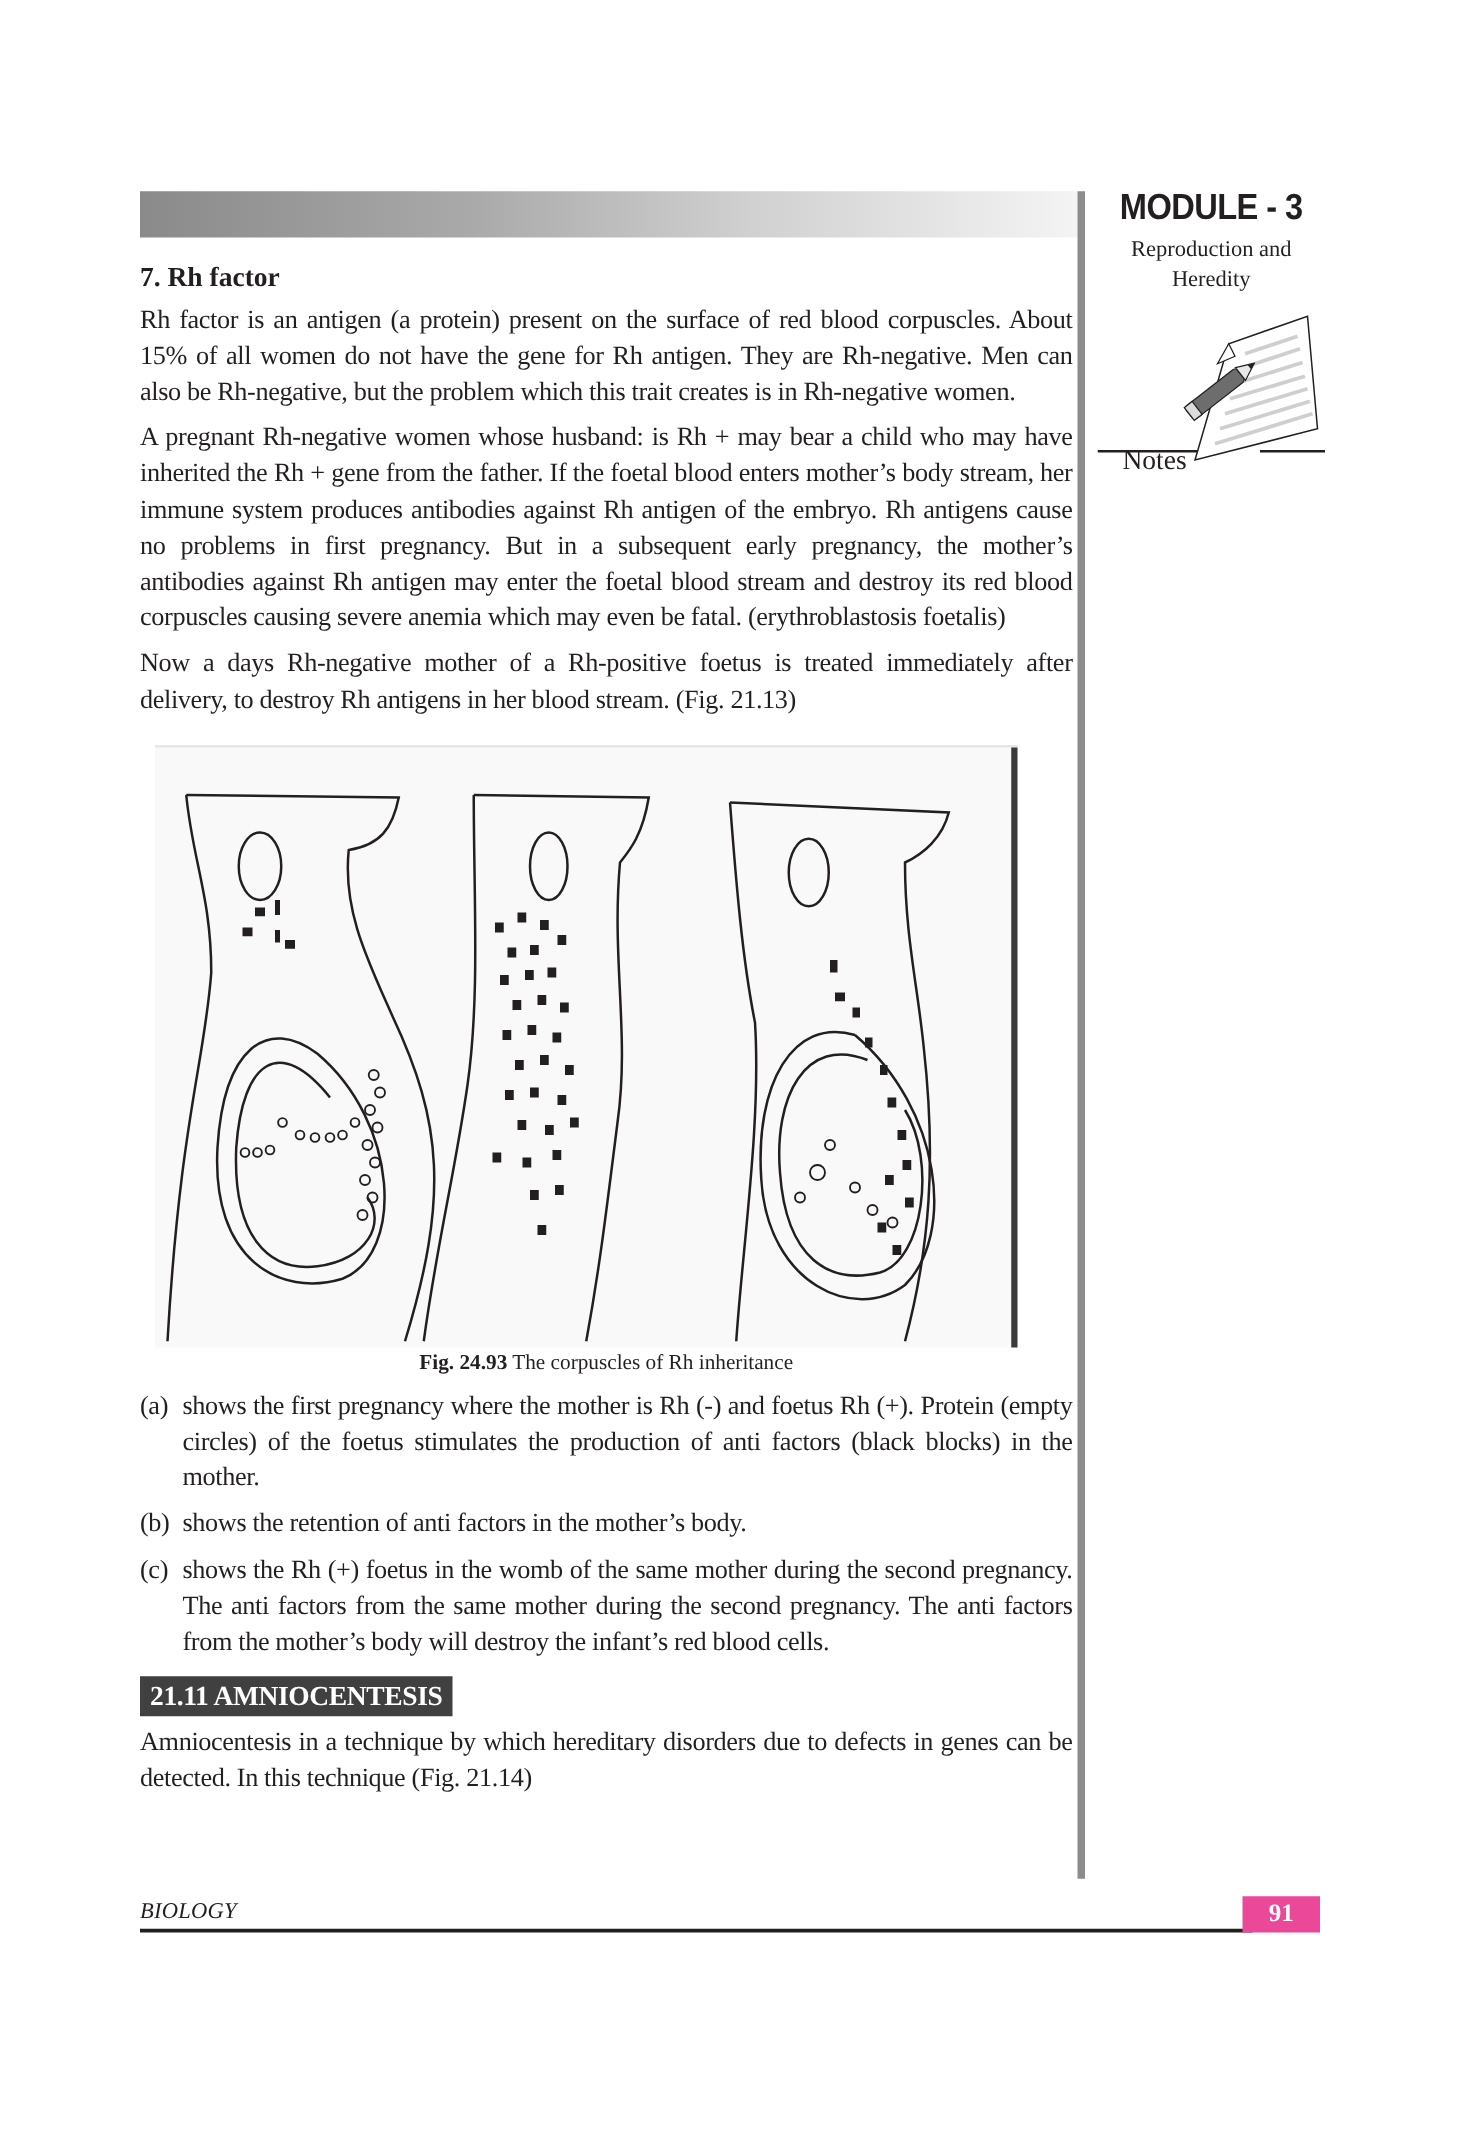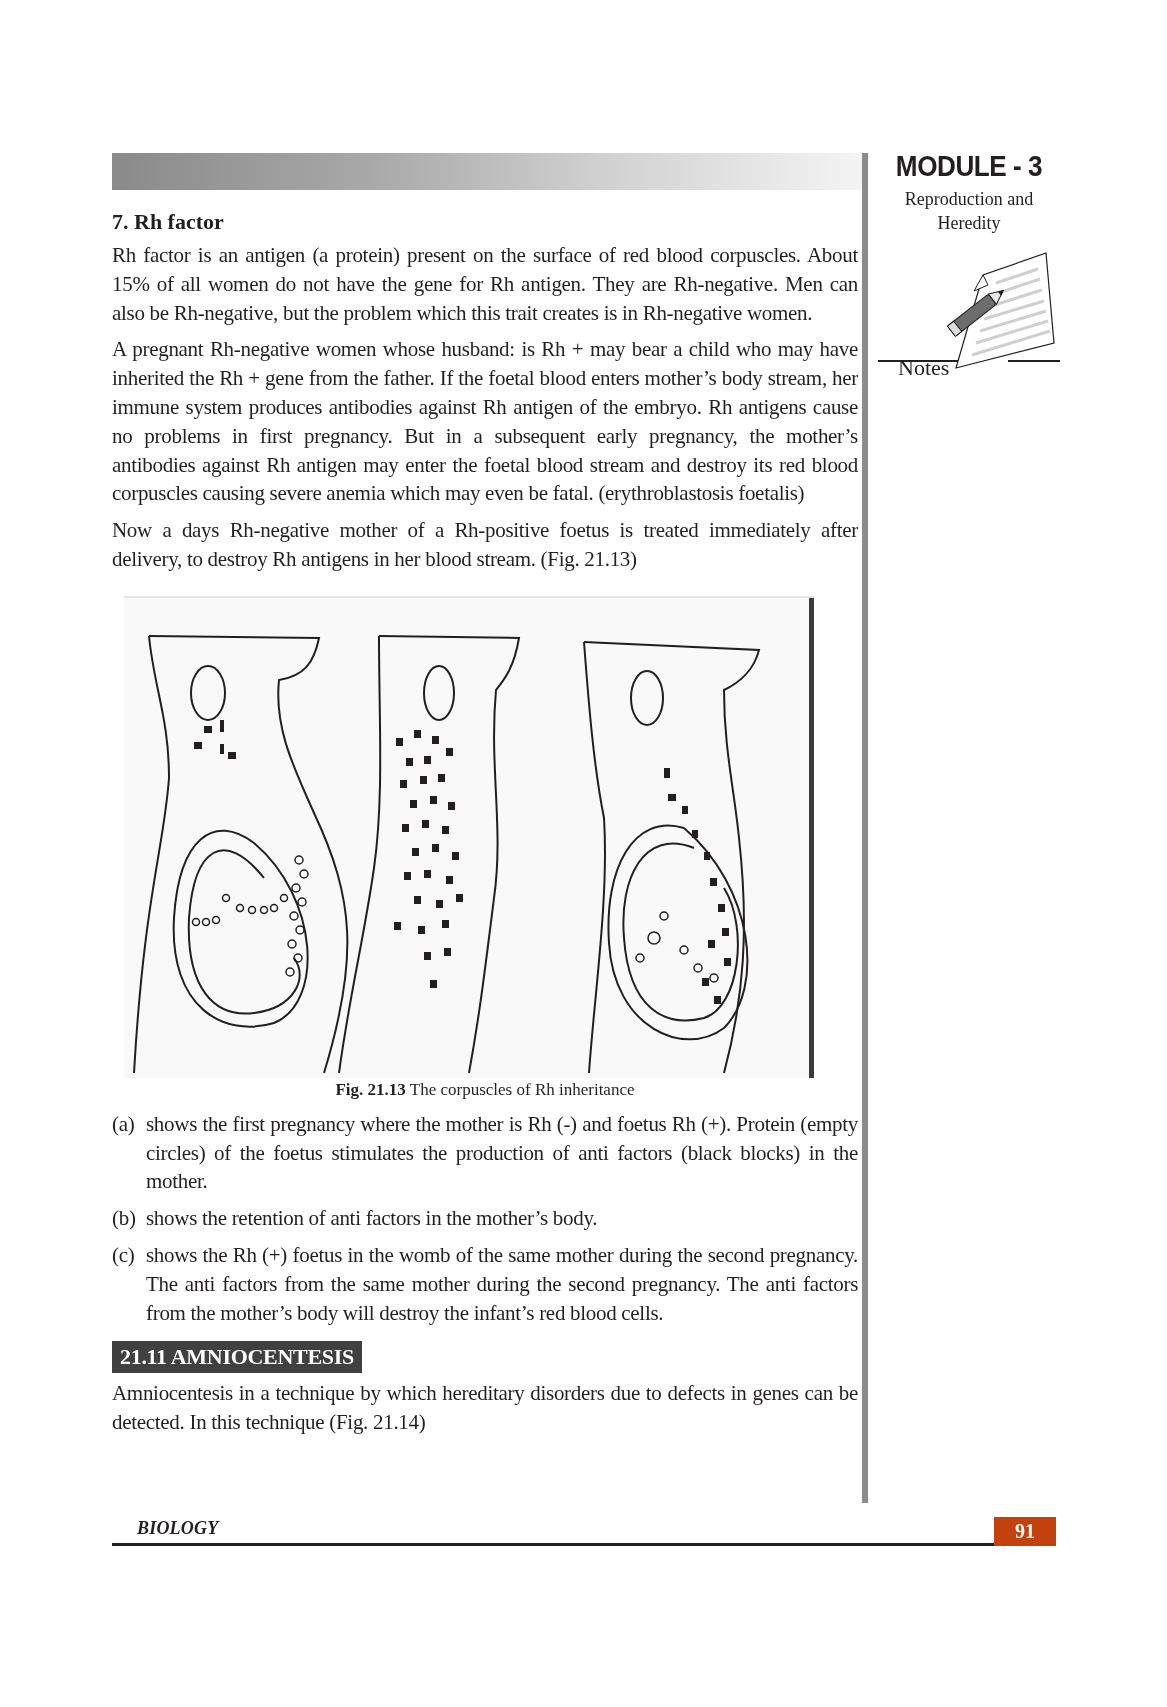--- a/index.html
+++ b/index.html
@@ -31,24 +31,24 @@
   .caption { text-align: center; font-size: 17px; margin: 2px 0 10px 0; }
   .caption b { font-weight: bold; }
 
   .list-item { position: relative; padding-left: 34px; font-size: 21px; line-height: 28.8px;
     text-align: justify; margin-bottom: 8px; letter-spacing: -0.3px; }
   .list-item .marker { position: absolute; left: 0; top: 0; }
 
   .section-heading { display: inline-block; background: #404040; color: #ffffff; font-weight: bold;
     font-size: 22px; padding: 3px 8px 3px 8px; margin: 6px 0 6px 0; letter-spacing: -0.3px; }
 
-  .footer-label { position: absolute; left: 112px; top: 1518px; font-style: italic; font-weight: bold;
-    font-size: 18px; letter-spacing: 0.2px; margin-left: 25px; }
+  .footer-label { position: absolute; left: 112px; top: 1518px; font-style: italic; font-weight: normal;
+    font-size: 18px; letter-spacing: 0.2px; }
   .footer-rule { position: absolute; left: 112px; top: 1543px; width: 890px; height: 3px; background: #231f20; }
-  .page-num { position: absolute; left: 994px; top: 1517px; width: 62px; height: 29px; background: #c2410c;
+  .page-num { position: absolute; left: 994px; top: 1517px; width: 62px; height: 29px; background: #ec4899;
     color: #ffffff; font-weight: bold; font-size: 20px; text-align: center; line-height: 29px; }
 </style>
 </head>
 <body>
 
 <div class="header-bar">
   <span>Principles of Genetics</span>
 </div>
 
 <div class="vrule"></div>
@@ -183,21 +183,21 @@
           <rect x="598" y="330" width="7" height="8"></rect>
           <rect x="584" y="342" width="7" height="8"></rect>
         <rect x="600" y="360" width="7" height="8"></rect>
           <rect x="578" y="380" width="7" height="8"></rect>
           <rect x="590" y="398" width="7" height="8"></rect>
       </g>
     </svg>
     <div class="edge"></div>
   </div>
   <div class="caption">
-    <b>Fig. 21.13</b>
+    <b>Fig. 24.93</b>
     <span>The corpuscles of Rh inheritance</span>
   </div>
 
   <div class="list-item">
     <span class="marker">(a)</span>
     <span>shows the first pregnancy where the mother is Rh (-) and foetus Rh (+). Protein (empty circles) of the foetus stimulates the production of anti factors (black blocks) in the mother.</span>
   </div>
   <div class="list-item">
     <span class="marker">(b)</span>
     <span>shows the retention of anti factors in the mother’s body.</span>

